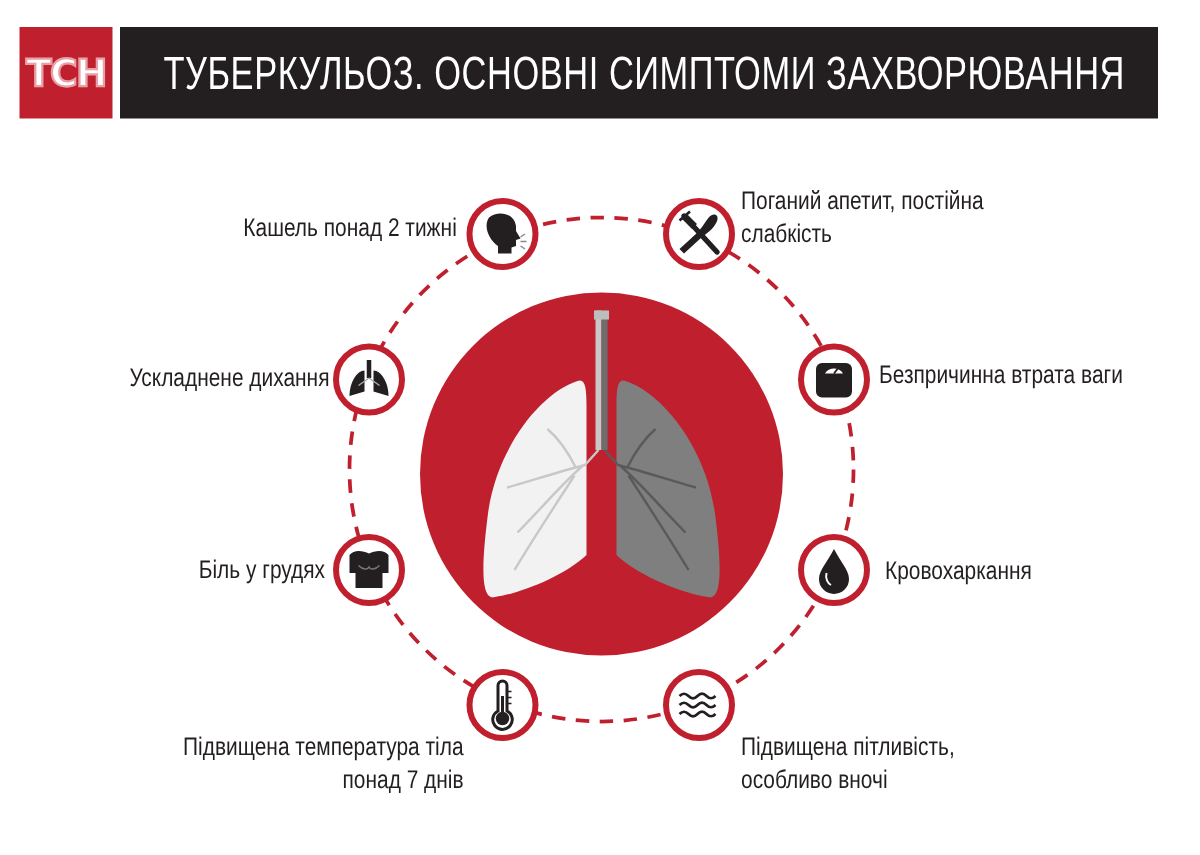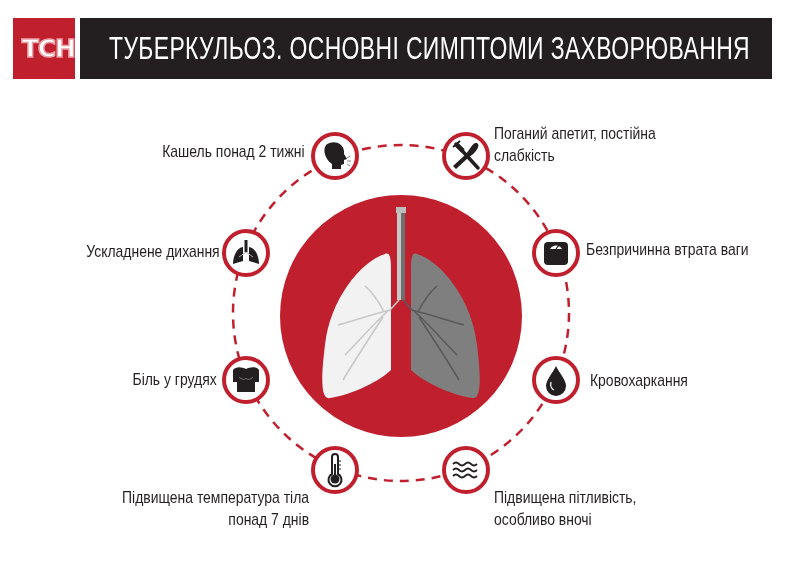--- a/index.html
+++ b/index.html
@@ -1,17 +1,17 @@
 <!DOCTYPE html>
 <html><head>
 <meta charset="utf-8">
 <style>
   html, body { margin:0; padding:0; background:#ffffff; }
   body { width:800px; height:570px; position:relative; overflow:hidden; font-family:"Liberation Sans", "DejaVu Sans", sans-serif; }
-  .logo { position:absolute; left:13px; top:18px; width:62px; height:61px; background:#c0202e; display:flex; align-items:center; justify-content:flex-end; }
+  .logo { position:absolute; left:13px; top:18px; width:62px; height:61px; background:#c0202e; display:flex; align-items:center; justify-content:center; }
   .logo span { font-family:"DejaVu Sans", sans-serif; font-weight:bold; font-size:25px; color:#ffffff; letter-spacing:-1px; -webkit-text-stroke:1.5px #e8a0a6; }
   .titlebar { position:absolute; left:80px; top:18px; width:692px; height:61px; background:#231f20; display:flex; align-items:center; }
   .titlebar h1 { margin:0 0 0 29px; color:#ffffff; font-family:"Liberation Sans", sans-serif; font-weight:normal; font-size:31px; letter-spacing:0.5px; transform:scaleX(0.74); transform-origin:left center; white-space:nowrap; }
   svg.art { position:absolute; left:0; top:0; }
   .label { position:absolute; color:#231f20; font-size:17px; line-height:22px; white-space:nowrap; transform:scaleX(0.82); }
   .label.left { text-align:right; transform-origin:right center; }
   .label.right { text-align:left; transform-origin:left center; }
 </style>
 </head>
 <body>

